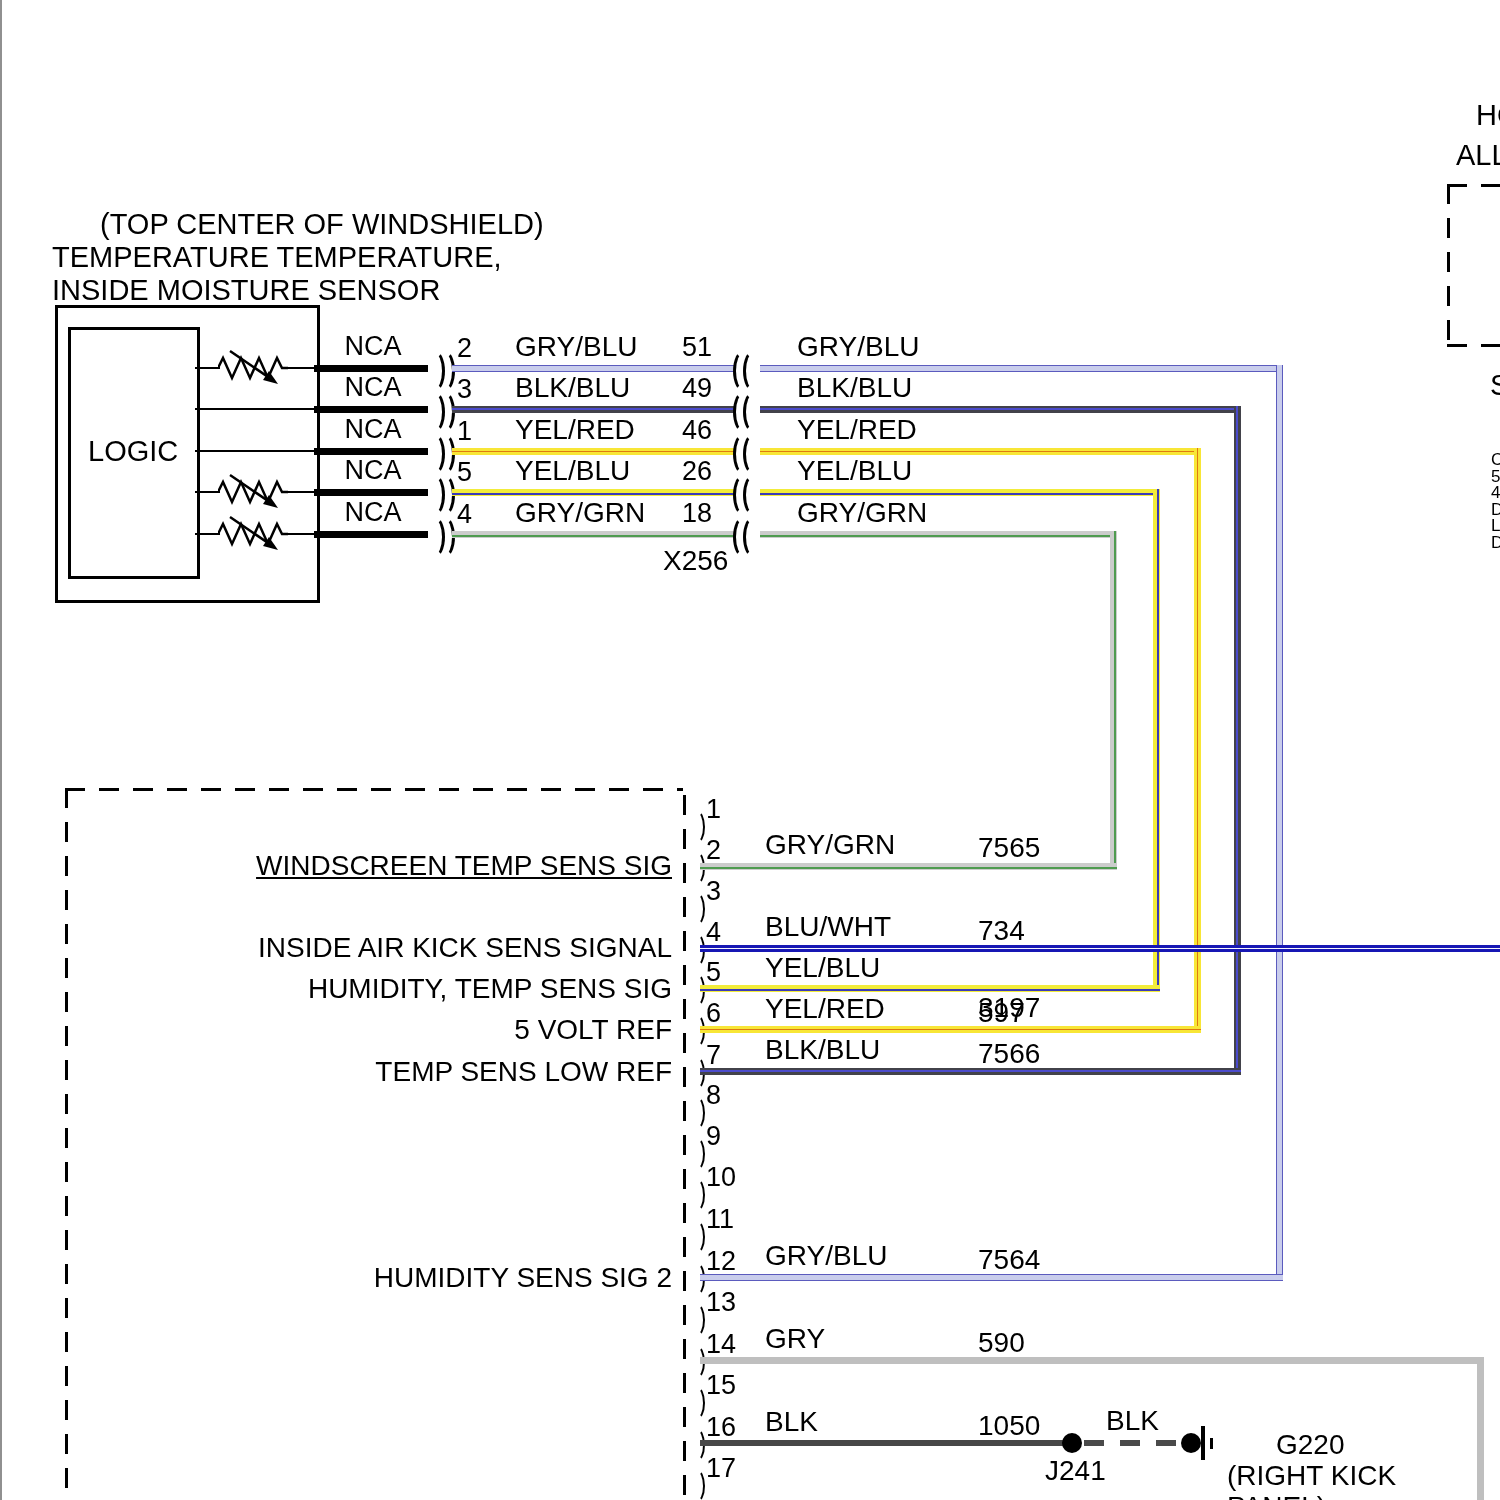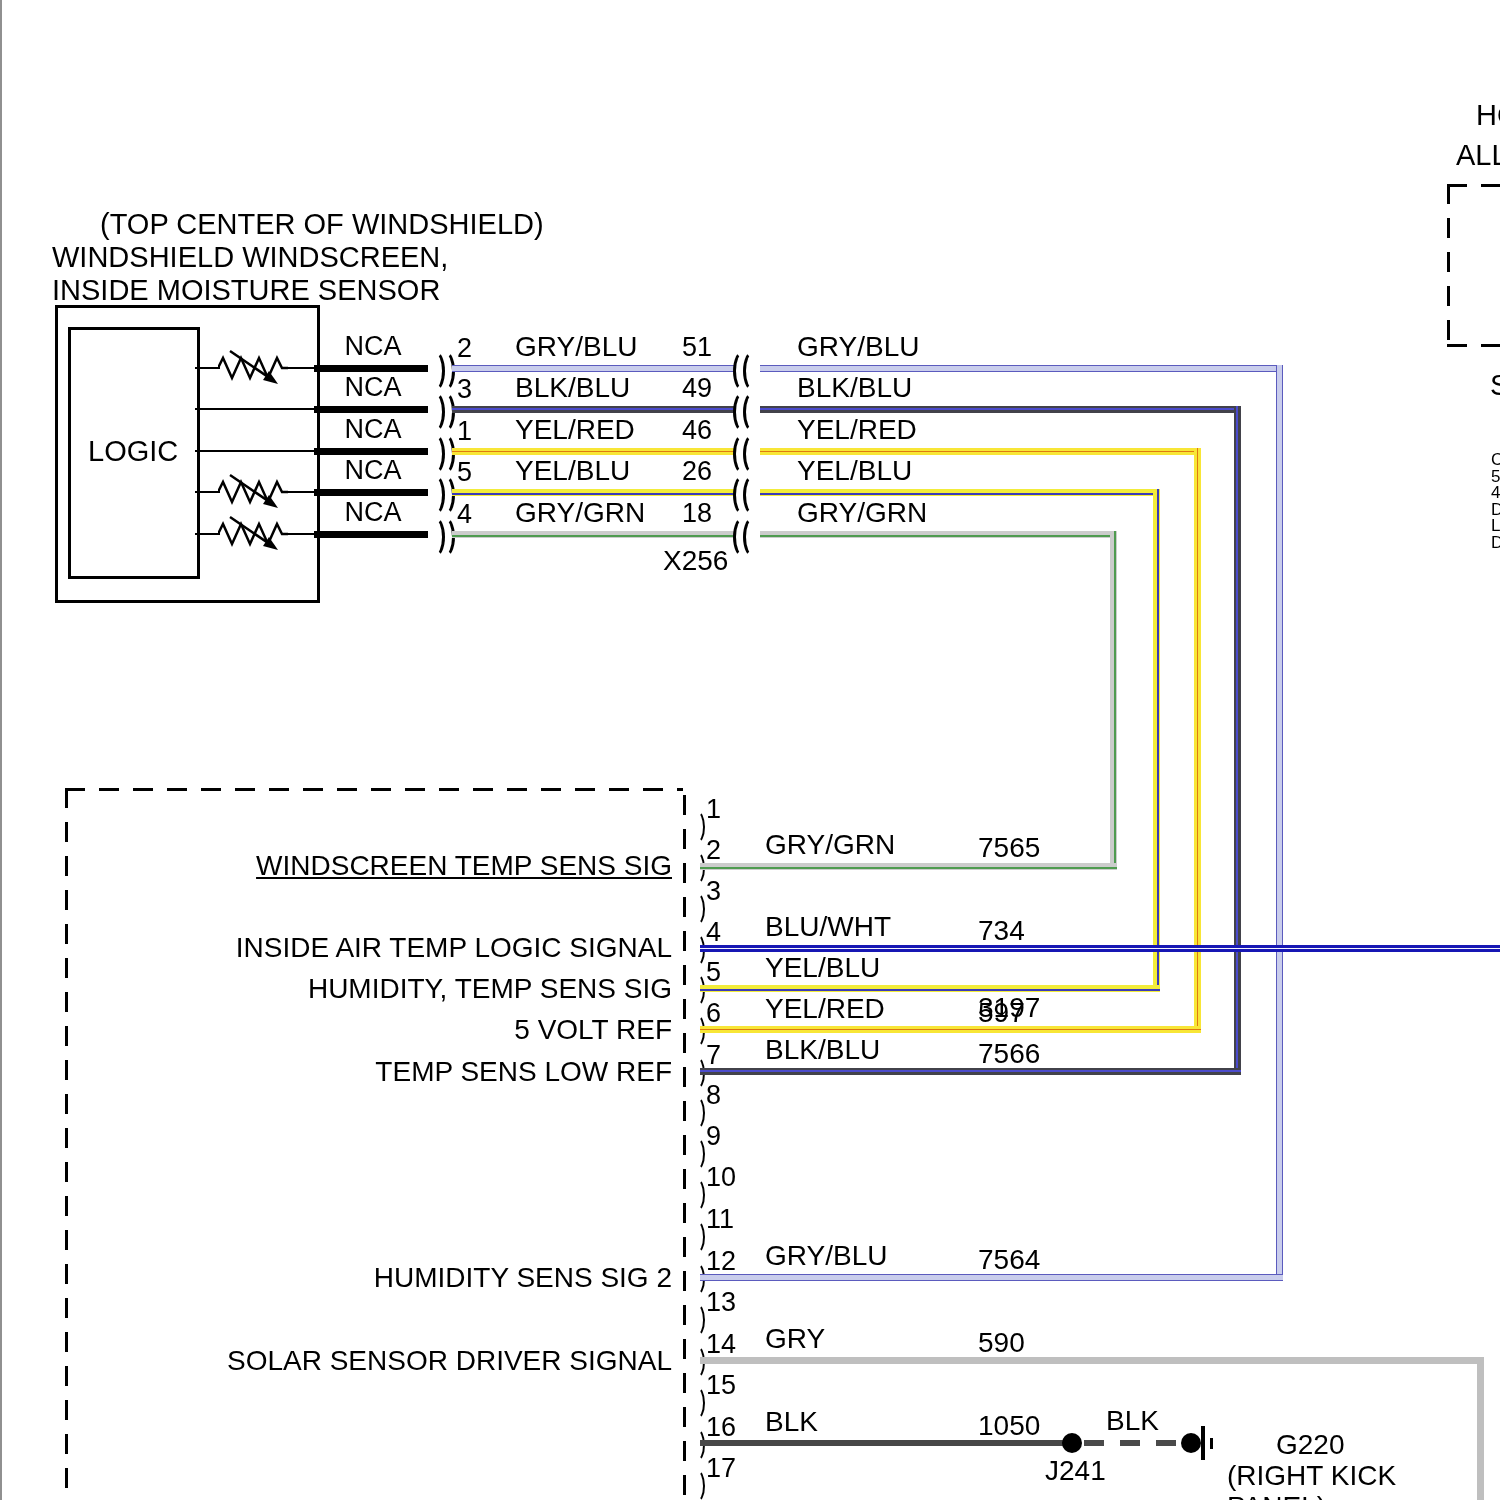--- a/index.html
+++ b/index.html
@@ -41,21 +41,21 @@
   .edgeStack { position:absolute; font-size:17px; line-height:16.5px; }
 </style>
 </head>
 <body>
 
 <div id="page">
 
   <div style="position:absolute;left:0;top:0;width:2px;height:1500px;background:#909090;"></div>
 
   <div class="t" style="left:52px;top:208px;font-size:29px;margin-left:48px;">(TOP CENTER OF WINDSHIELD)</div>
-  <div class="t" style="left:52px;top:241px;font-size:29px;">WINDSHIELD WINDSCREEN,</div>
+  <div class="t" style="left:52px;top:241px;font-size:29px;">TEMPERATURE TEMPERATURE,</div>
   <div class="t" style="left:52px;top:274px;font-size:29px;">INSIDE MOISTURE SENSOR</div>
 
   <div class="box" style="left:55px;top:305px;width:259px;height:292px;"></div>
   <div class="box" style="left:68px;top:327px;width:126px;height:246px;"></div>
   <div class="t" style="left:88px;top:435px;font-size:29px;">LOGIC</div>
 
   <div class="lineH" style="left:195px;top:367px;width:25px;"></div>
   <div class="lineH" style="left:286px;top:367px;width:31px;"></div>
   <svg style="position:absolute;left:218px;top:345px;" width="70" height="46" viewBox="0 0 70 46">
     <polyline points="0,23 5,13 14,33 23,13 32,33 41,13 50,33 59,13 64,23 70,23" fill="none" stroke="#000" stroke-width="2.5"></polyline>
@@ -187,26 +187,25 @@
   <div class="pinArc" style="left:688px;top:1345px;"></div>
   <div class="t small" style="left:706px;top:1328px;">14</div>
   <div class="pinArc" style="left:688px;top:1386px;"></div>
   <div class="t small" style="left:706px;top:1369px;">15</div>
   <div class="pinArc" style="left:688px;top:1428px;"></div>
   <div class="t small" style="left:706px;top:1411px;">16</div>
   <div class="pinArc" style="left:688px;top:1469px;"></div>
   <div class="t small" style="left:706px;top:1452px;">17</div>
 
   <div class="t rgt" style="left:100px;top:850px;width:572px;text-decoration:underline;">WINDSCREEN TEMP SENS SIG</div>
-  <div class="t rgt" style="left:100px;top:932px;width:572px;">INSIDE AIR TEMP LOGIC SIGNAL</div>
+  <div class="t rgt" style="left:100px;top:932px;width:572px;">INSIDE AIR KICK SENS SIGNAL</div>
   <div class="t rgt" style="left:100px;top:973px;width:572px;">HUMIDITY, TEMP SENS SIG</div>
   <div class="t rgt" style="left:100px;top:1014px;width:572px;">5 VOLT REF</div>
   <div class="t rgt" style="left:100px;top:1056px;width:572px;">TEMP SENS LOW REF</div>
   <div class="t rgt" style="left:100px;top:1262px;width:572px;">HUMIDITY SENS SIG 2</div>
-  <div class="t rgt" style="left:100px;top:1345px;width:572px;">SOLAR SENSOR DRIVER SIGNAL</div>
 
   <div class="wireH grygrn" style="left:700px;top:863px;width:417px;height:7px;"></div>
   <div class="t" style="left:765px;top:829px;">GRY/GRN</div>
   <div class="t" style="left:978px;top:832px;">7565</div>
 
   <div class="wireH bluwht" style="left:700px;top:945px;width:800px;height:7px;"></div>
   <div class="t" style="left:765px;top:911px;">BLU/WHT</div>
   <div class="t" style="left:978px;top:915px;">734</div>
 
   <div class="wireH yelblu" style="left:700px;top:985px;width:460px;height:7px;"></div>

